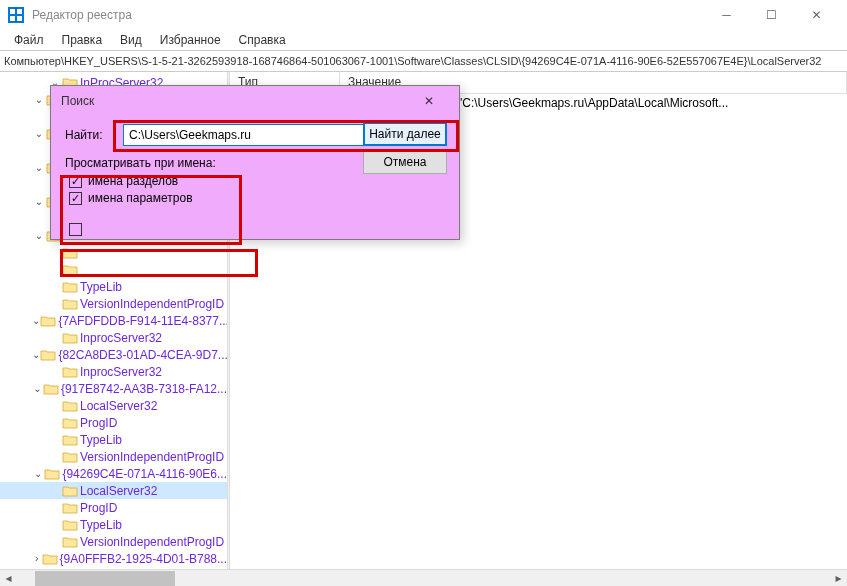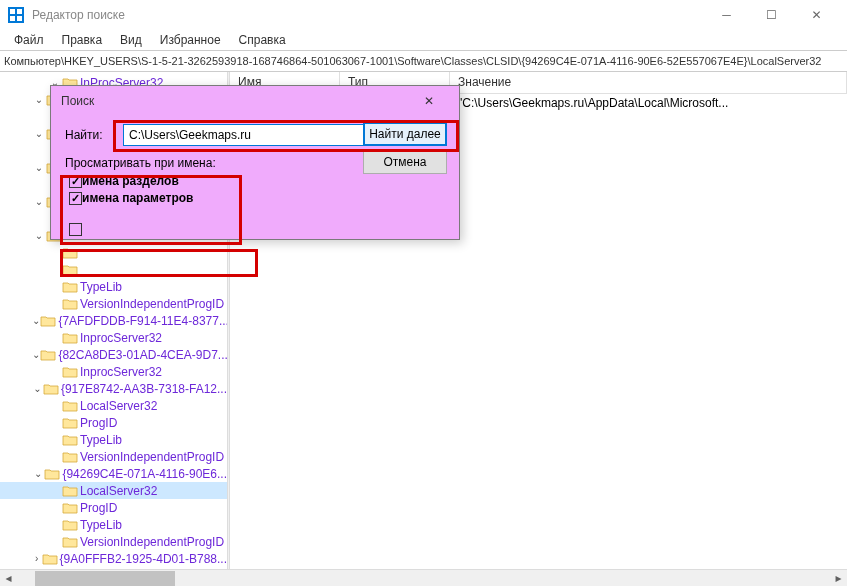--- a/index.html
+++ b/index.html
@@ -48,40 +48,40 @@
 .dialog-title span { font-size: 12px; color: #333; }
 .dialog-close { margin-left: auto; width: 40px; text-align: center; font-size: 14px; }
 .dialog-body { padding: 8px 14px 0; }
 .find-row { display: flex; align-items: center; gap: 10px; margin-bottom: 10px; }
 .find-row label { width: 48px; color: #000; }
 .find-input { flex: 1; border: 1px solid #0078d7; background: #fff; height: 22px; padding: 0 5px; font-size: 12px; outline: none; }
 .btn-area { position: absolute; right: 12px; top: 36px; display: flex; flex-direction: column; gap: 4px; }
 .dlg-btn { width: 84px; height: 24px; border: 1px solid #adadad; background: #e1e1e1; text-align: center; line-height: 22px; font-size: 12px; }
 .dlg-btn.primary { border: 2px solid #0078d7; background: #e5f1fb; line-height: 20px; }
 .group-label { margin: 6px 0 4px; color: #000; }
-.chk-row { display: flex; align-items: center; margin: 3px 0 3px 4px; font-weight: bold; }
+.chk-row { display: flex; align-items: center; gap: 6px; margin: 3px 0 3px 4px; }
 .chk { width: 13px; height: 13px; border: 1px solid #333; display: inline-flex; align-items: center; justify-content: center; font-size: 10px; }
 .chk.checked::after { content: "✓"; color: #000; font-size: 11px; line-height: 1; }
 
 
 .hl { position: absolute; border: 3px solid #d40000; pointer-events: none; }
 </style>
 </head>
 <body>
 
 <div class="titlebar">
   <span class="app-icon">
     <svg viewBox="0 0 12 12">
         <rect x="0" y="0" width="5" height="5" fill="#fff"></rect>
         <rect x="7" y="0" width="5" height="5" fill="#fff"></rect>
         <rect x="0" y="7" width="5" height="5" fill="#fff"></rect>
         <rect x="7" y="7" width="5" height="5" fill="#fff"></rect>
       </svg>
   </span>
-  <span class="title">Редактор поиске</span>
+  <span class="title">Редактор реестра</span>
   <div class="window-controls">
     <div>─</div>
     <div>☐</div>
     <div>✕</div>
   </div>
 </div>
 
 <div class="menubar">
   <span>Файл</span>
   <span>Правка</span>
@@ -296,21 +296,20 @@
           <span class="folder"><svg viewBox="0 0 16 14">
               <path d="M1 3 L6 3 L7 4 L15 4 L15 12 L1 12 Z" fill="#ffe79c" stroke="#d6a93a" stroke-width="0.8"></path>
             </svg></span>
           <span class="tree-label">{9A0FFFB2-1925-4D01-B788...</span>
         </div>
       </div>
   </div>
   <div class="divider"></div>
   <div class="list-pane">
     <div class="list-header">
-      <div style="width:110px">Имя</div>
       <div style="width:110px">Тип</div>
       <div style="flex:1">Значение</div>
     </div>
     <div class="list-body">
       <div class="list-row">
         <div style="width:110px"></div>
         <div style="width:110px"></div>
         <div style="flex:1">"C:\Users\Geekmaps.ru\AppData\Local\Microsoft...</div>
       </div>
     </div>

